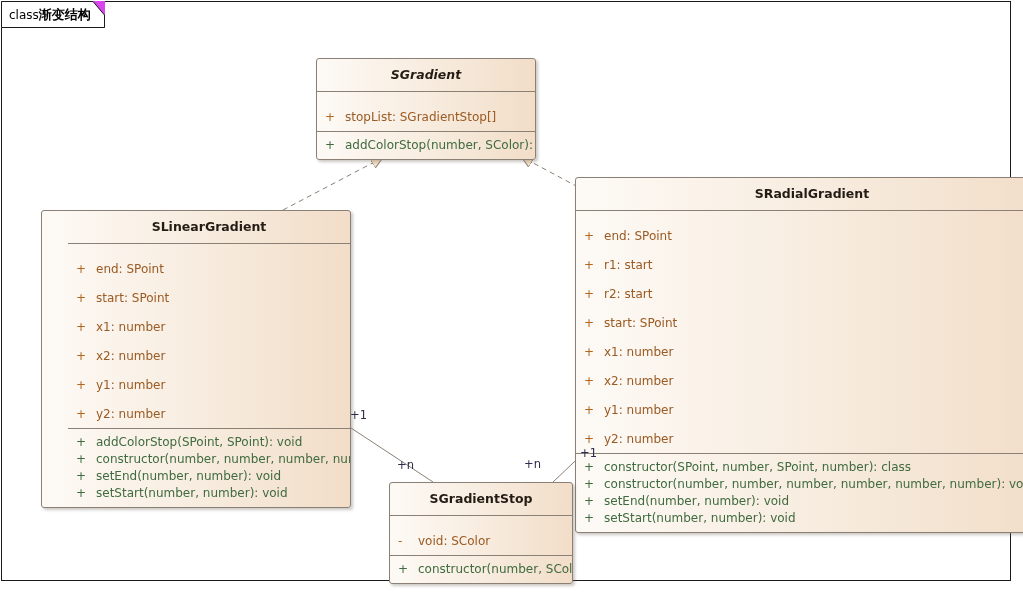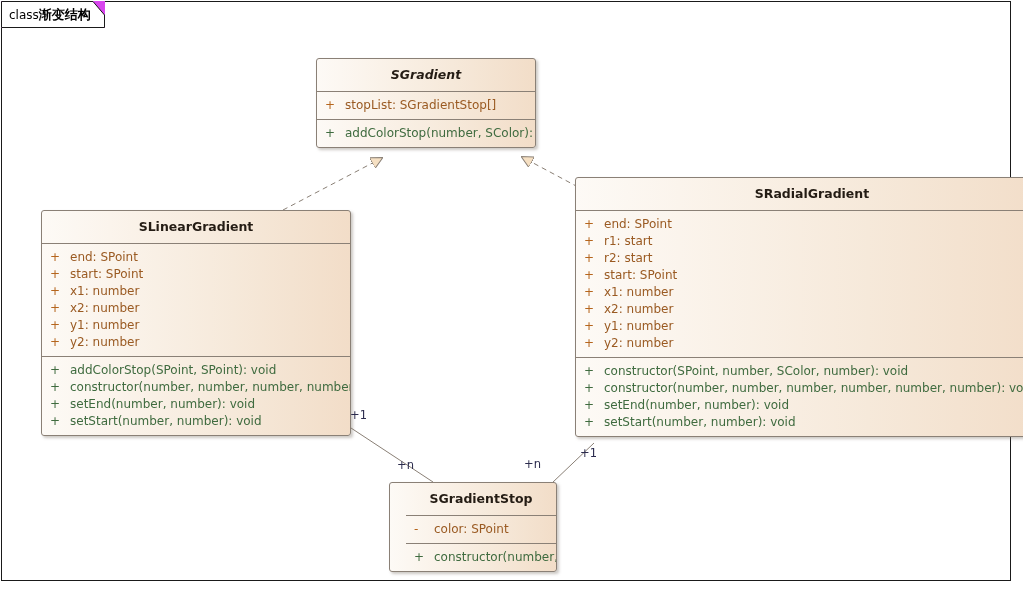--- a/index.html
+++ b/index.html
@@ -103,20 +103,21 @@
     padding: 0 4px 0 8px;
   }
   .uml-class .member .vis {
     width: 20px;
     flex: 0 0 20px;
     color: #b5651d;
     font-size: 12px;
   }
   .uml-class .member.attr .sig {
     color: #9a5a22;
+    margin-top: 12px;
   }
   .uml-class .member.meth .vis {
     color: #3f6b3f;
   }
   .uml-class .member.meth .sig {
     color: #3f6b3f;
   }
 
   
   .mult-label {
@@ -179,21 +180,21 @@
     </div>
   </div>
   <div class="compartment">
     <div class="member meth">
       <span class="vis">+</span>
       <span class="sig">addColorStop(number, SColor): void</span>
     </div>
   </div>
 </div>
 
-<div class="uml-class" id="cls-slineargradient" style="left:41px; top:210px; width:310px;">
+<div class="uml-class" id="cls-slineargradient" style="left:41px; top:210px; width:310px;padding-left:26px;">
   <div class="cls-name">SLinearGradient</div>
   <div class="compartment">
     <div class="member attr">
       <span class="vis">+</span>
       <span class="sig">end: SPoint</span>
     </div>
     <div class="member attr">
       <span class="vis">+</span>
       <span class="sig">start: SPoint</span>
     </div>
@@ -266,43 +267,43 @@
       <span class="sig">y1: number</span>
     </div>
     <div class="member attr">
       <span class="vis">+</span>
       <span class="sig">y2: number</span>
     </div>
   </div>
   <div class="compartment">
     <div class="member meth">
       <span class="vis">+</span>
-      <span class="sig">constructor(SPoint, number, SColor, number): void</span>
+      <span class="sig">constructor(SPoint, number, SPoint, number): class</span>
     </div>
     <div class="member meth">
       <span class="vis">+</span>
       <span class="sig">constructor(number, number, number, number, number, number): void</span>
     </div>
     <div class="member meth">
       <span class="vis">+</span>
       <span class="sig">setEnd(number, number): void</span>
     </div>
     <div class="member meth">
       <span class="vis">+</span>
       <span class="sig">setStart(number, number): void</span>
     </div>
   </div>
 </div>
 
-<div class="uml-class" id="cls-sgradientstop" style="left:389px; top:482px; width:168px;padding-left:16px;">
+<div class="uml-class" id="cls-sgradientstop" style="left:389px; top:482px; width:184px;">
   <div class="cls-name">SGradientStop</div>
   <div class="compartment">
     <div class="member attr">
       <span class="vis">-</span>
-      <span class="sig">color: SPoint</span>
+      <span class="sig">void: SColor</span>
     </div>
   </div>
   <div class="compartment">
     <div class="member meth">
       <span class="vis">+</span>
       <span class="sig">constructor(number, SColor): void</span>
     </div>
   </div>
 </div>
 

